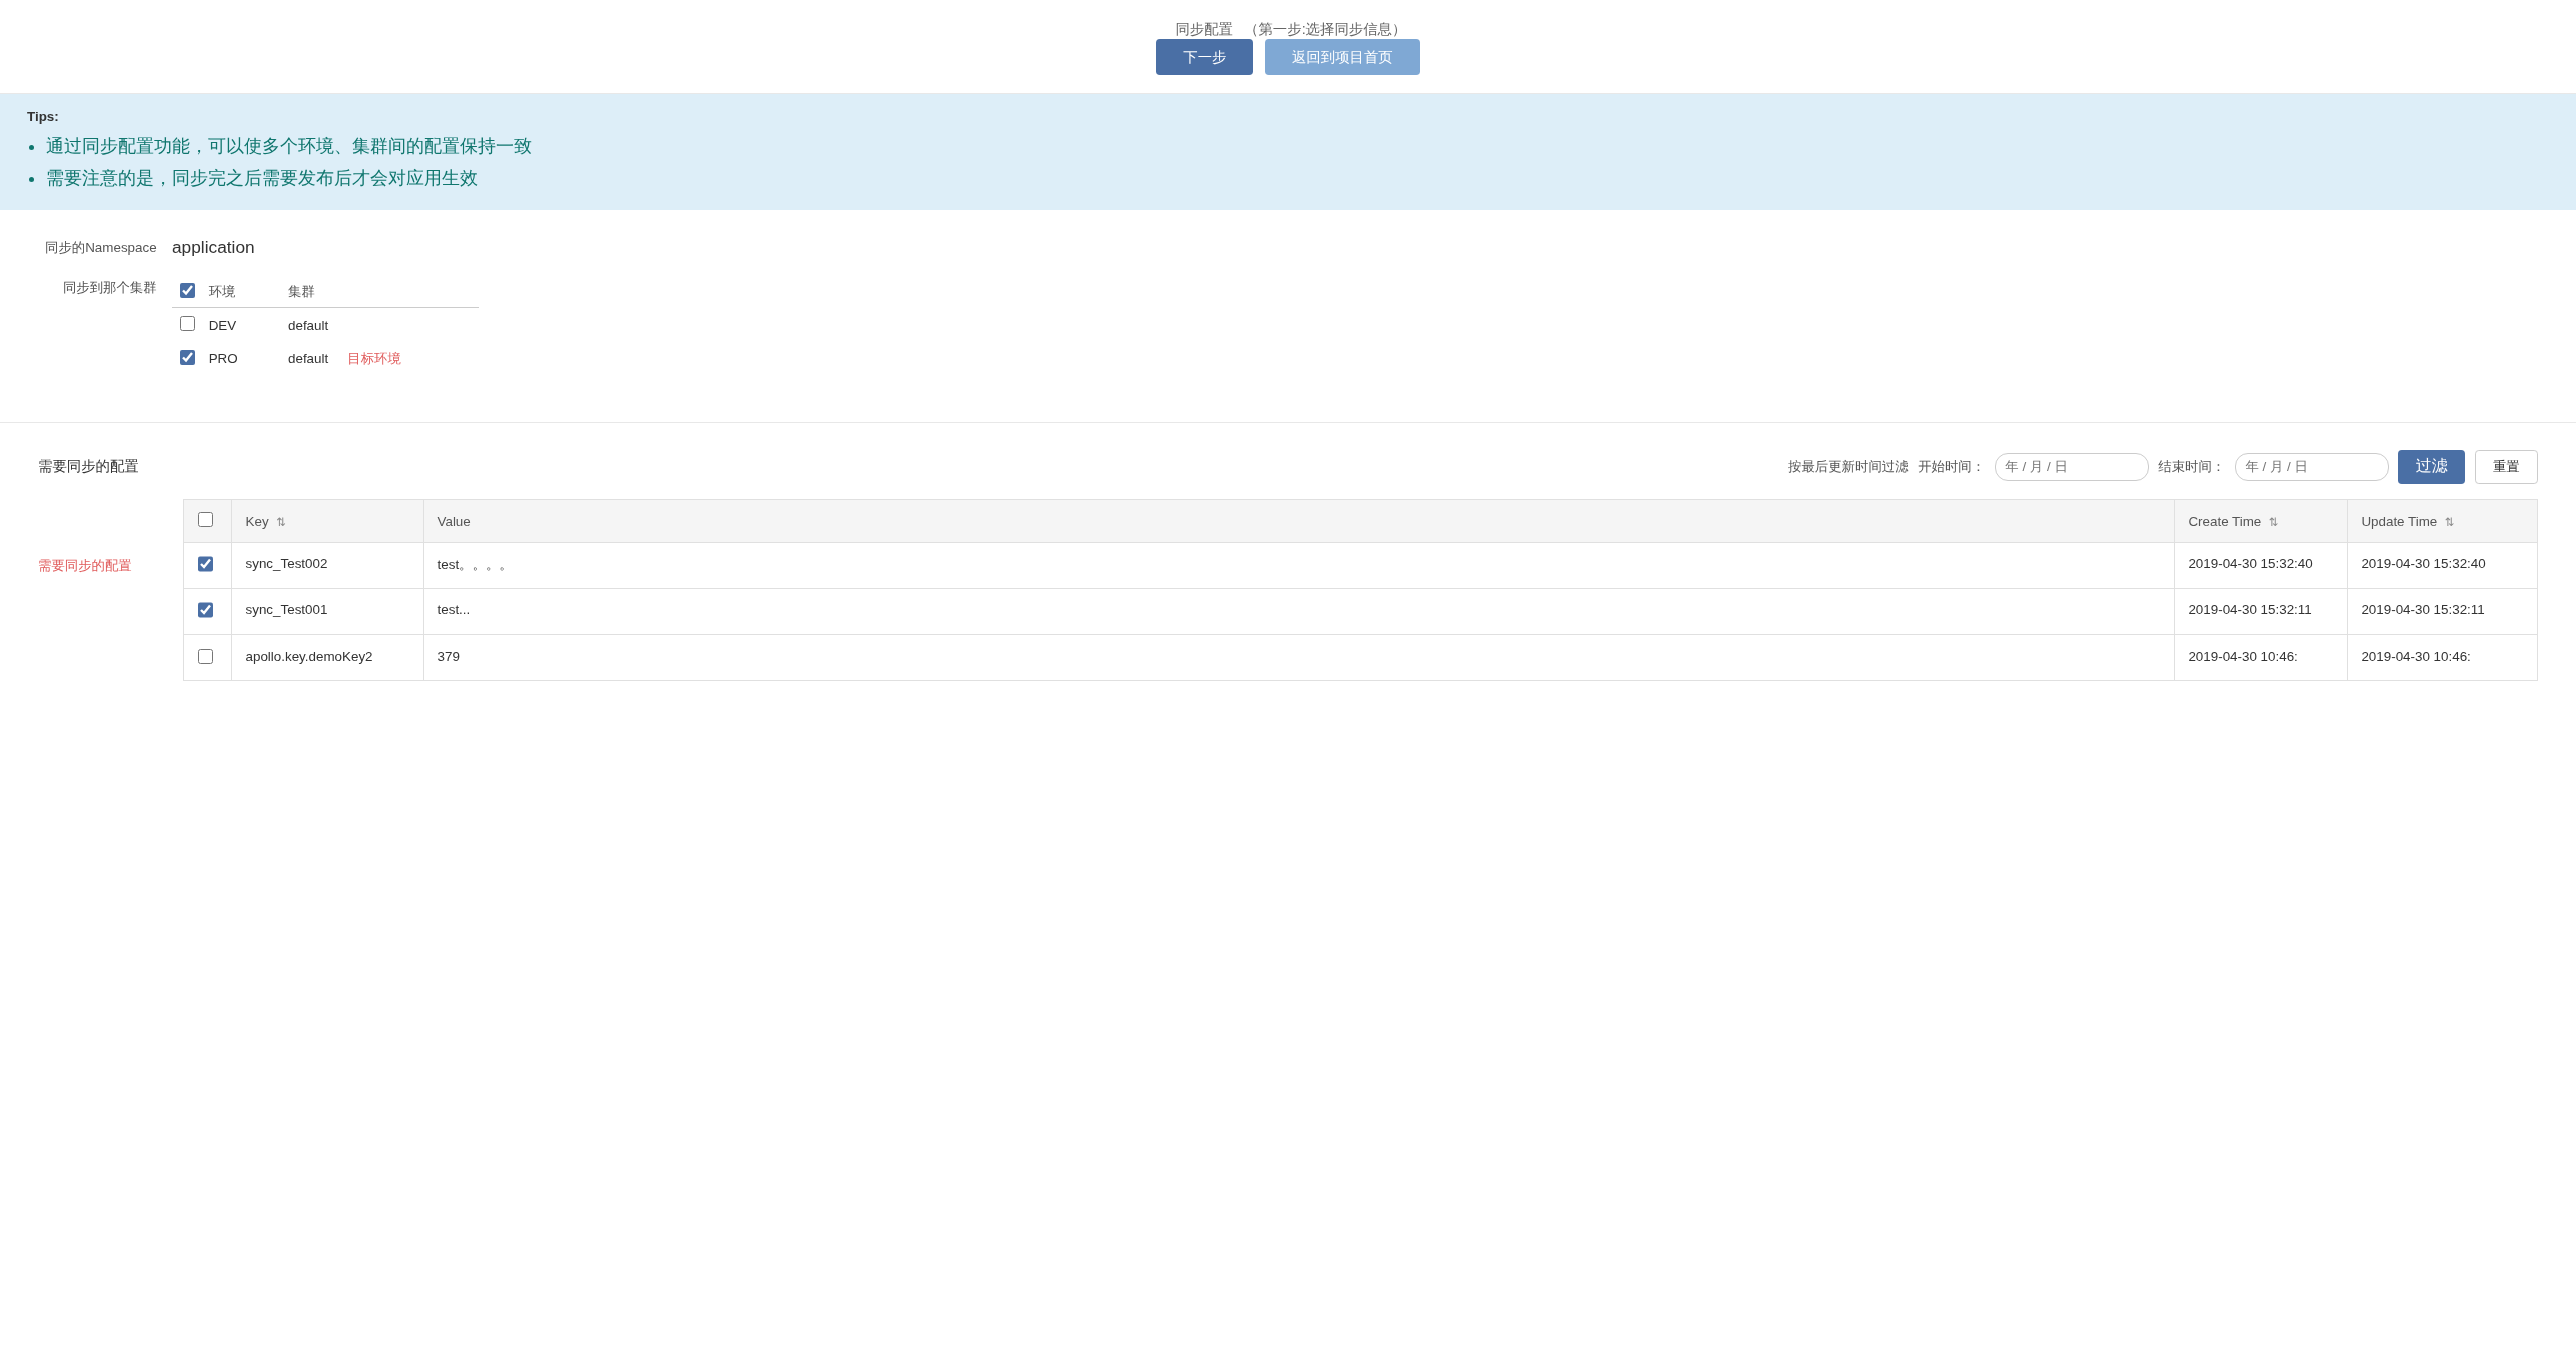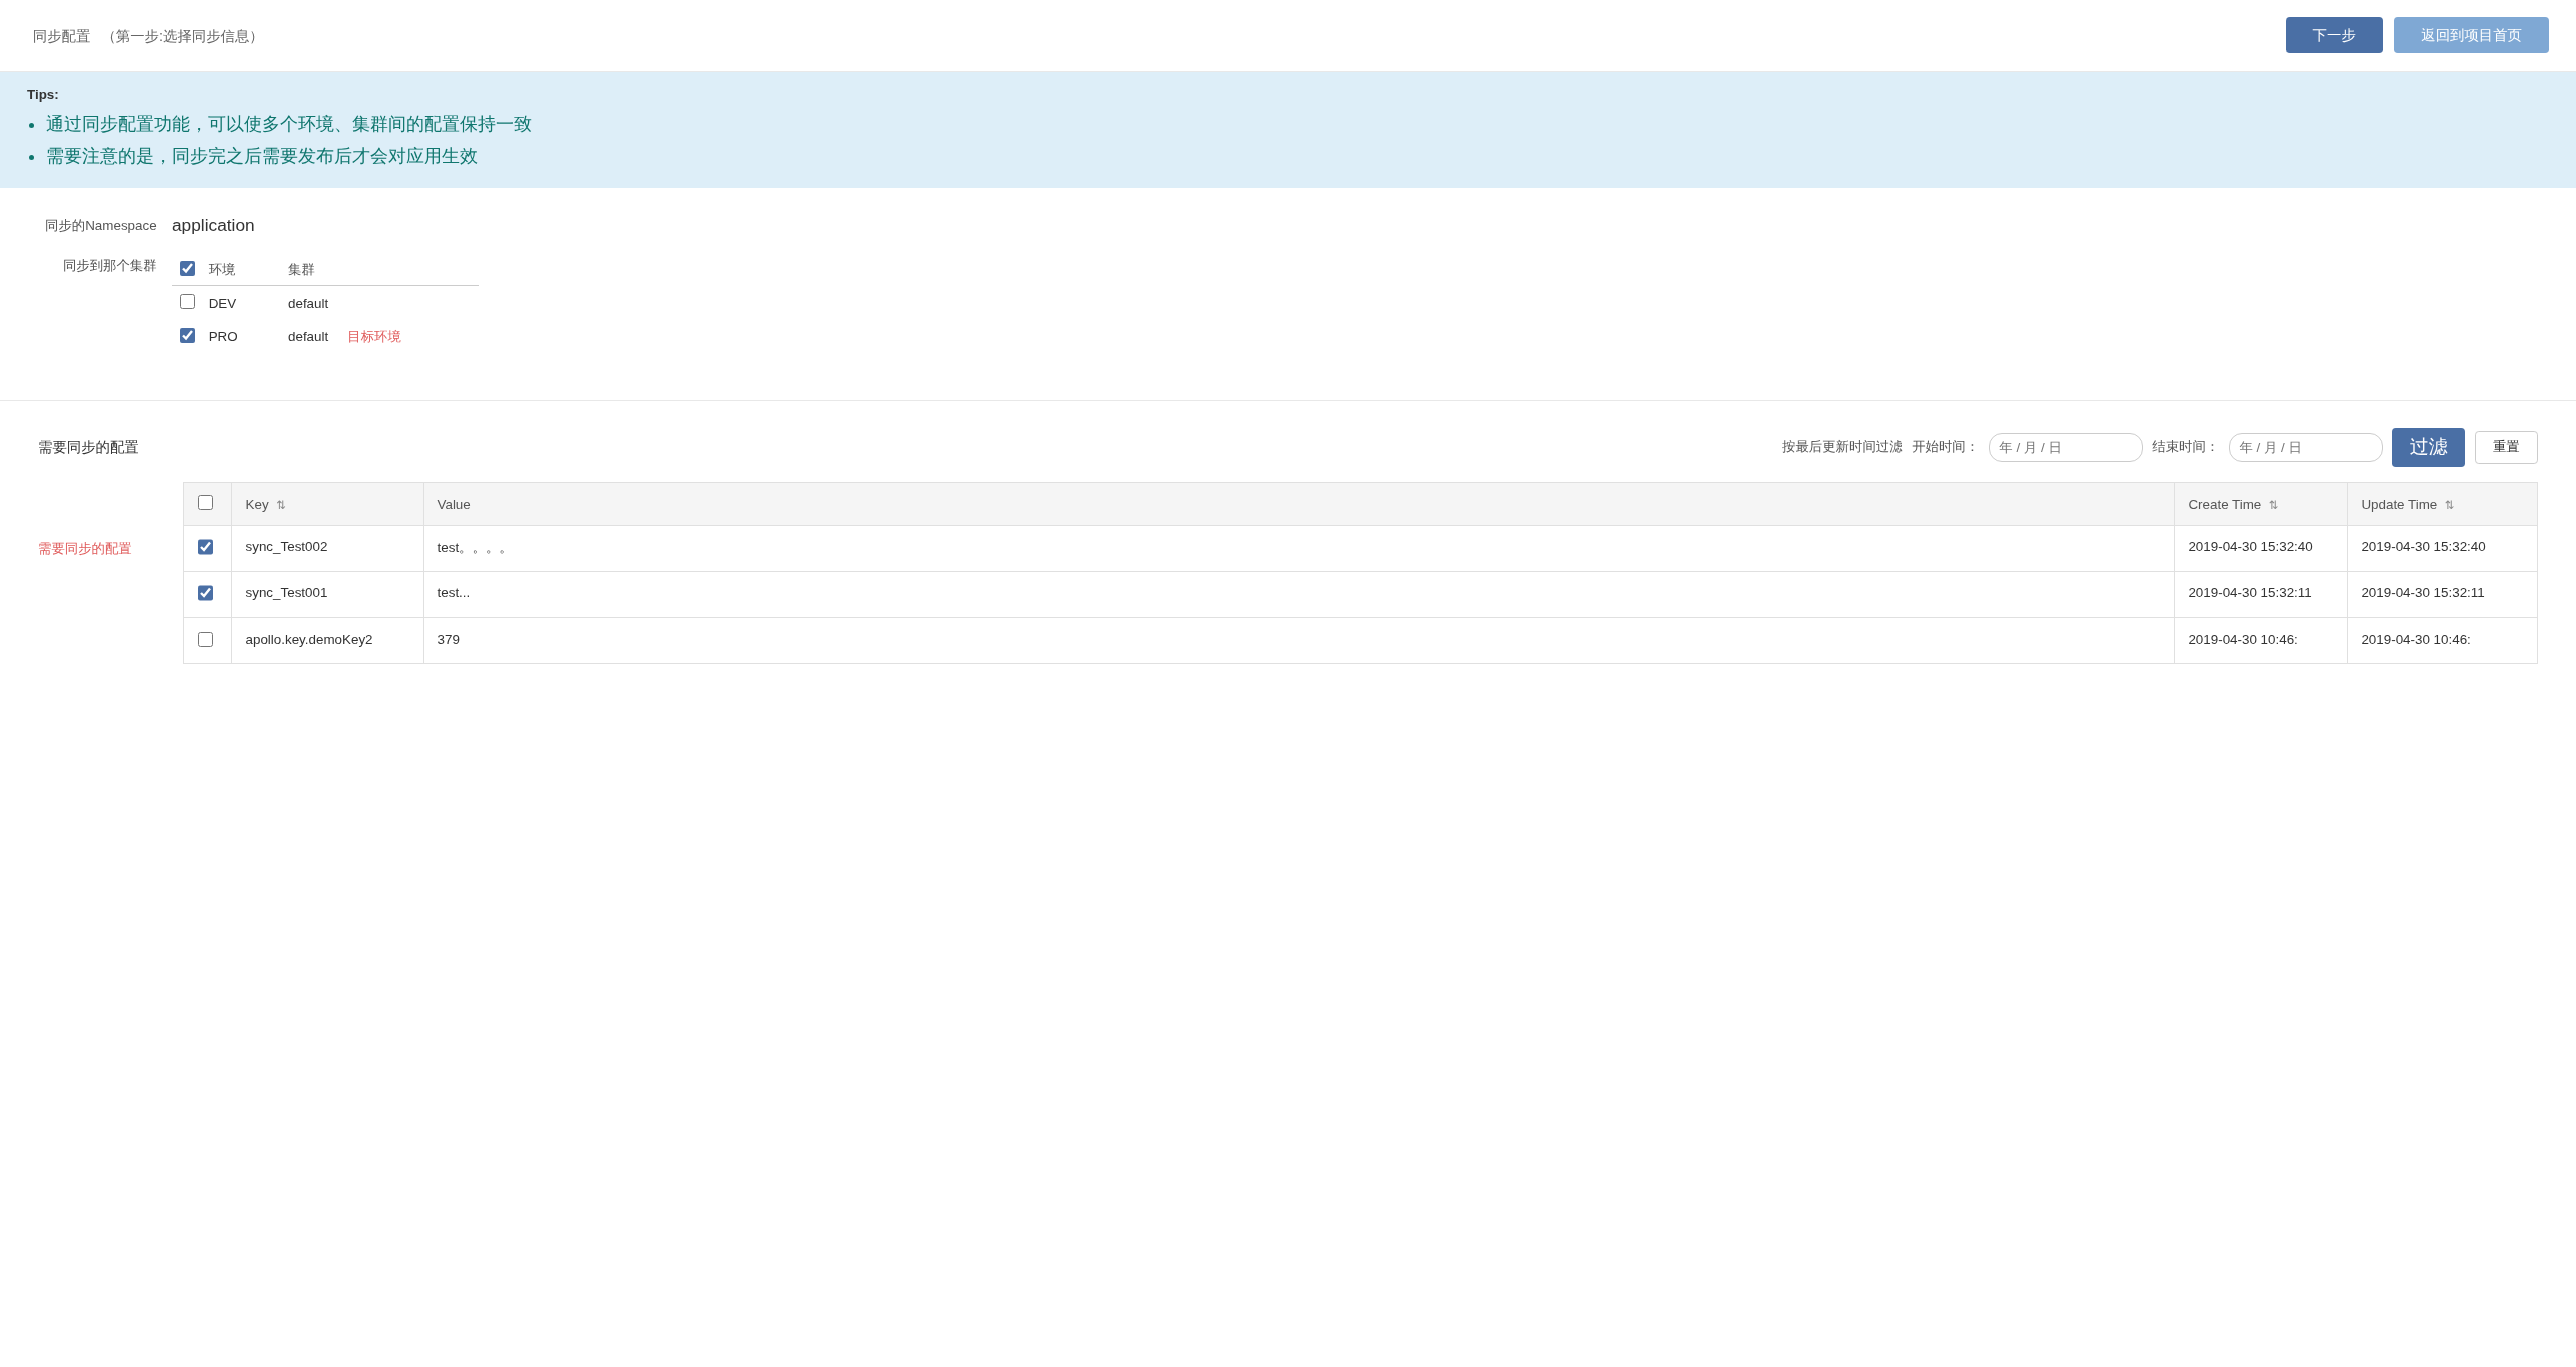--- a/index.html
+++ b/index.html
@@ -5,20 +5,21 @@
     * { box-sizing: border-box; margin: 0; padding: 0; }
     body { font-family: "PingFang SC", "Microsoft YaHei", Arial, sans-serif; font-size: 13.4px; background: #fff; color: #333; }
 
     .page-header {
       display: flex;
       align-items: center;
       justify-content: space-between;
       padding: 17.3px 27px;
       border-bottom: 1px solid #e8e8e8;
       background: #fff;
+      flex-direction: column;
     }
     .page-title {
       font-size: 19px;
       font-weight: 500;
       color: #333;
     }
     .page-title span {
       font-size: 14.4px;
       font-weight: normal;
       color: #666;
@@ -156,21 +157,21 @@
       padding: 5.8px 9.6px;
       font-size: 13.4px;
       color: #999;
       width: 154px;
     }
     .btn-filter {
       background: #4a6fa5;
       color: #fff;
       border: none;
       padding: 6.7px 17.3px;
-      font-size: 19px;
+      font-size: 16px;
       border-radius: 3.8px;
       cursor: pointer;
     }
     .btn-reset {
       background: #fff;
       color: #333;
       border: 1px solid #ccc;
       padding: 6.7px 17.3px;
       font-size: 13.4px;
       border-radius: 3.8px;

